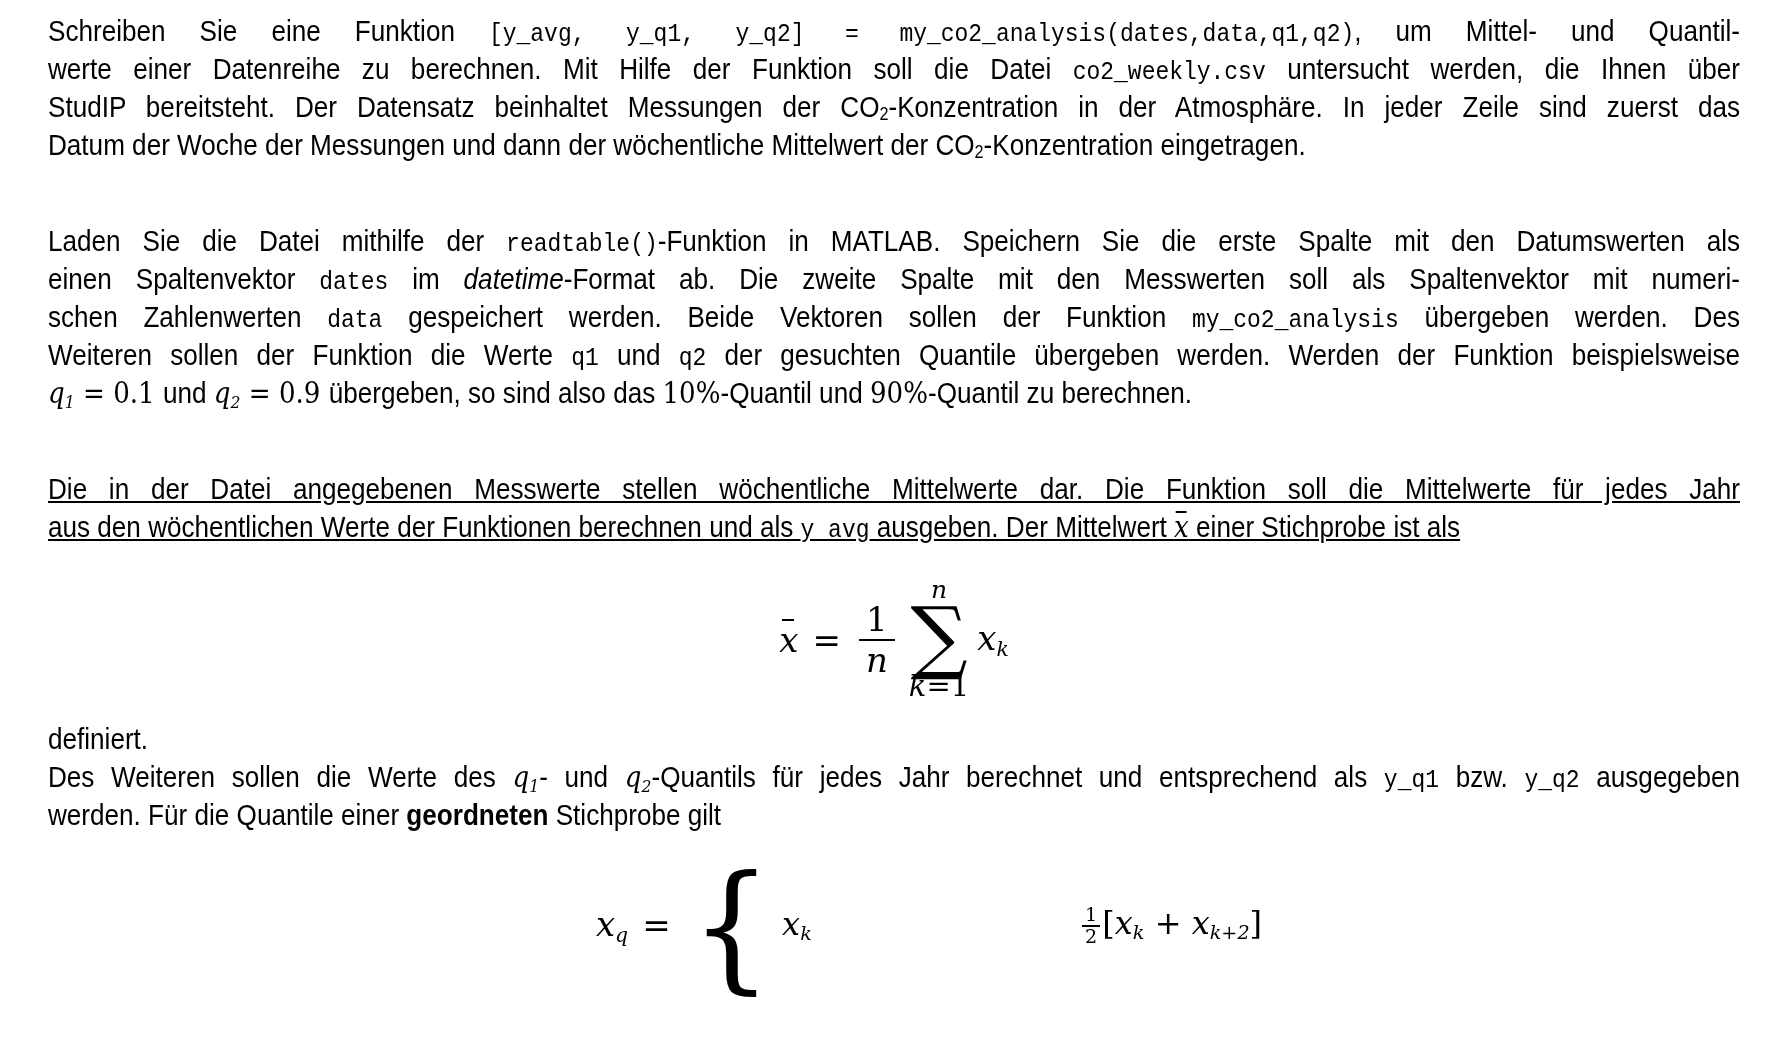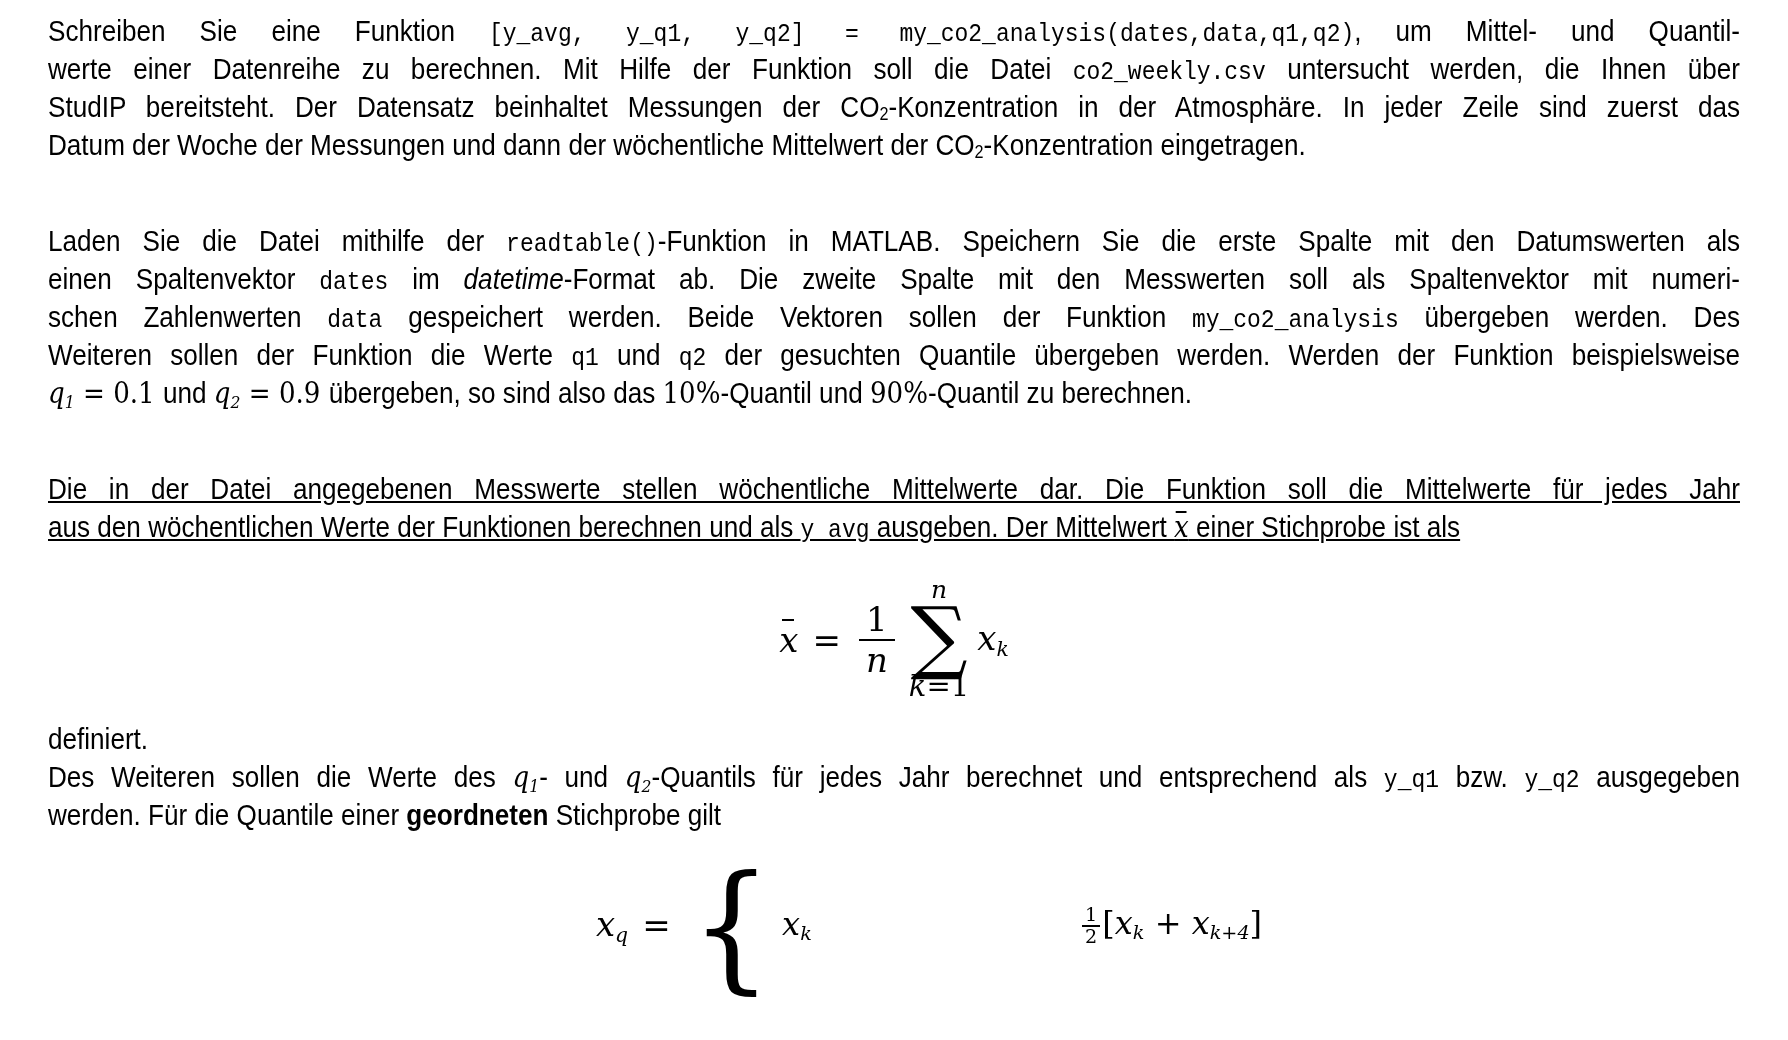--- a/index.html
+++ b/index.html
@@ -122,17 +122,17 @@
     <span>
       <span class="mvar">x</span><span class="msub">q</span>
     </span>
     <span class="mrel">=</span>
     <span class="brace">{</span>
     <div class="casegrid">
       <div class="casemath"><span class="run-mi">x</span><span class="run-misub">k</span></div>
       <div class="casemath"><span class="frac">
             <span class="fnum mrm">1</span>
             <span class="fden mrm">2</span>
-          </span><span class="run-mr">[</span><span class="run-mi">x</span><span class="run-misub">k</span><span class="run-mr"> + </span><span class="run-mi">x</span><span class="run-misub">k+4</span><span class="run-mr">]</span></div>
+          </span><span class="run-mr">[</span><span class="run-mi">x</span><span class="run-misub">k</span><span class="run-mr"> + </span><span class="run-mi">x</span><span class="run-misub">k+2</span><span class="run-mr">]</span></div>
     </div>
   </div>
 
 </main>
 
 </body></html>

